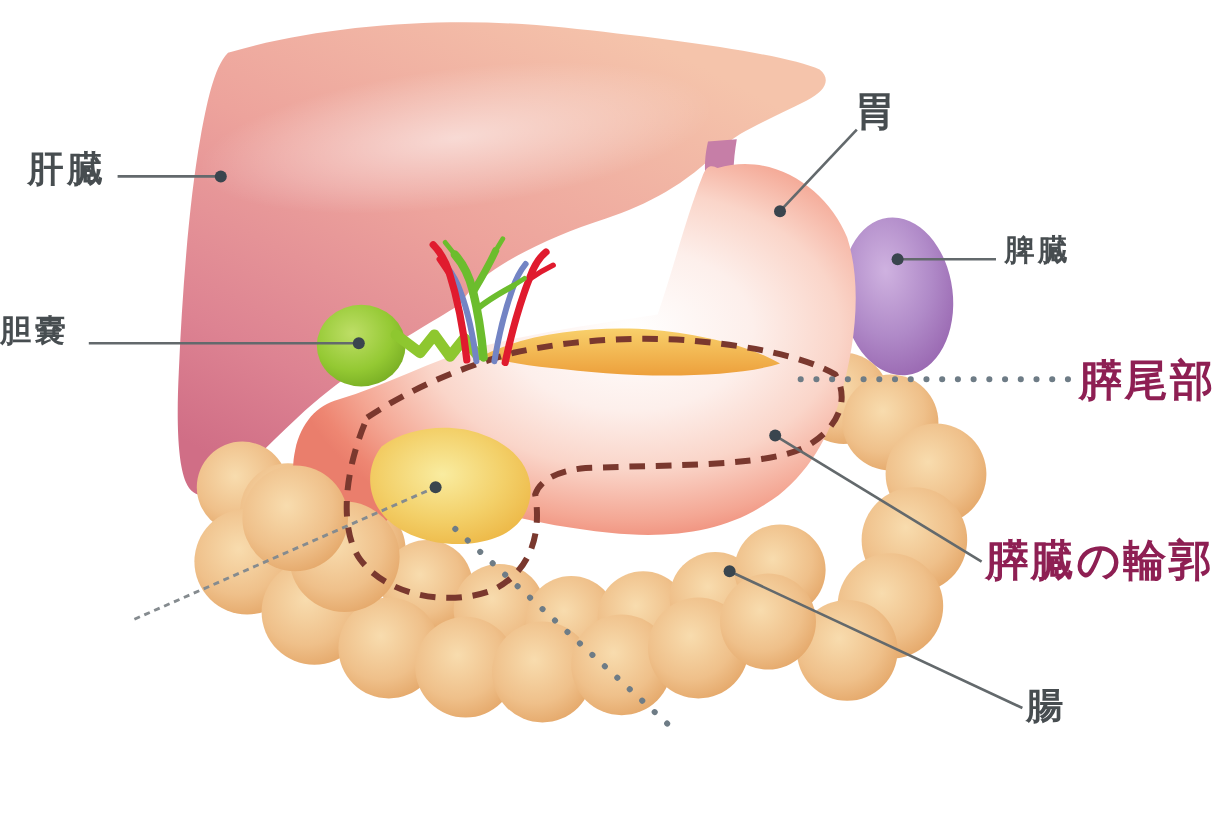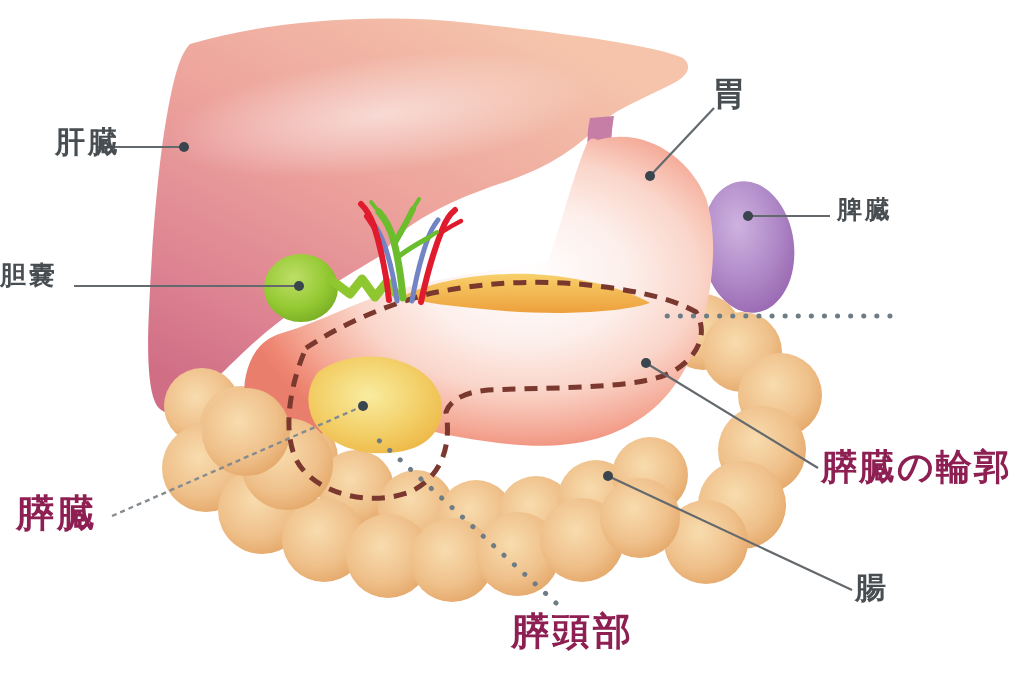--- a/index.html
+++ b/index.html
@@ -4,21 +4,21 @@
 <style>
   html,body{margin:0;padding:0;background:#ffffff;}
   #stage{
     position:relative;width:1024px;height:682px;overflow:hidden;background:#ffffff;
     font-family:"Liberation Sans","DejaVu Sans",sans-serif;
   }
   #art{position:absolute;left:0;top:0;}
   .lbl{position:absolute;white-space:nowrap;font-weight:bold;line-height:1;}
   .lbl-gray{color:#474d50;}
   .lbl-maroon{color:#8e1f53;}
-  #lbl-liver      {left:23px;  top:127px; font-size:30px; letter-spacing:3px;margin-left:32px;}
+  #lbl-liver      {left:23px;  top:127px; font-size:30px; letter-spacing:3px;}
   #lbl-gallbladder{left:0px;   top:262px; font-size:26px; letter-spacing:3px;}
   #lbl-stomach    {left:712px; top:76px;  font-size:34px;}
   #lbl-spleen     {left:837px; top:197px; font-size:25px; letter-spacing:3px;}
   #lbl-tail       {left:899px; top:299px; font-size:36px; letter-spacing:2px;}
   #lbl-outline    {left:821px; top:449px; font-size:36px; letter-spacing:2px;}
   #lbl-intestine  {left:855px; top:572px; font-size:31px;}
   #lbl-pancreas   {left:16px;  top:494px; font-size:38px; letter-spacing:3px;}
   #lbl-head       {left:511px; top:612px; font-size:38px; letter-spacing:3px;}
 </style>
 </head>
@@ -196,18 +196,17 @@
     <circle cx="646" cy="363" r="5"></circle>
     <circle cx="608" cy="476" r="5"></circle>
     <circle cx="363" cy="406" r="5"></circle>
   </g>
 </svg>
 
 <div id="lbl-liver" class="lbl lbl-gray">肝臓</div>
 <div id="lbl-gallbladder" class="lbl lbl-gray">胆嚢</div>
 <div id="lbl-stomach" class="lbl lbl-gray">胃</div>
 <div id="lbl-spleen" class="lbl lbl-gray">脾臓</div>
+<div id="lbl-tail" class="lbl lbl-maroon">膵尾部</div>
 <div id="lbl-outline" class="lbl lbl-maroon">膵臓の輪郭</div>
 <div id="lbl-intestine" class="lbl lbl-gray">腸</div>
-<div id="lbl-pancreas" class="lbl lbl-maroon">膵臓</div>
-<div id="lbl-head" class="lbl lbl-maroon">膵頭部</div>
 
 </div>
 
 </body></html>

